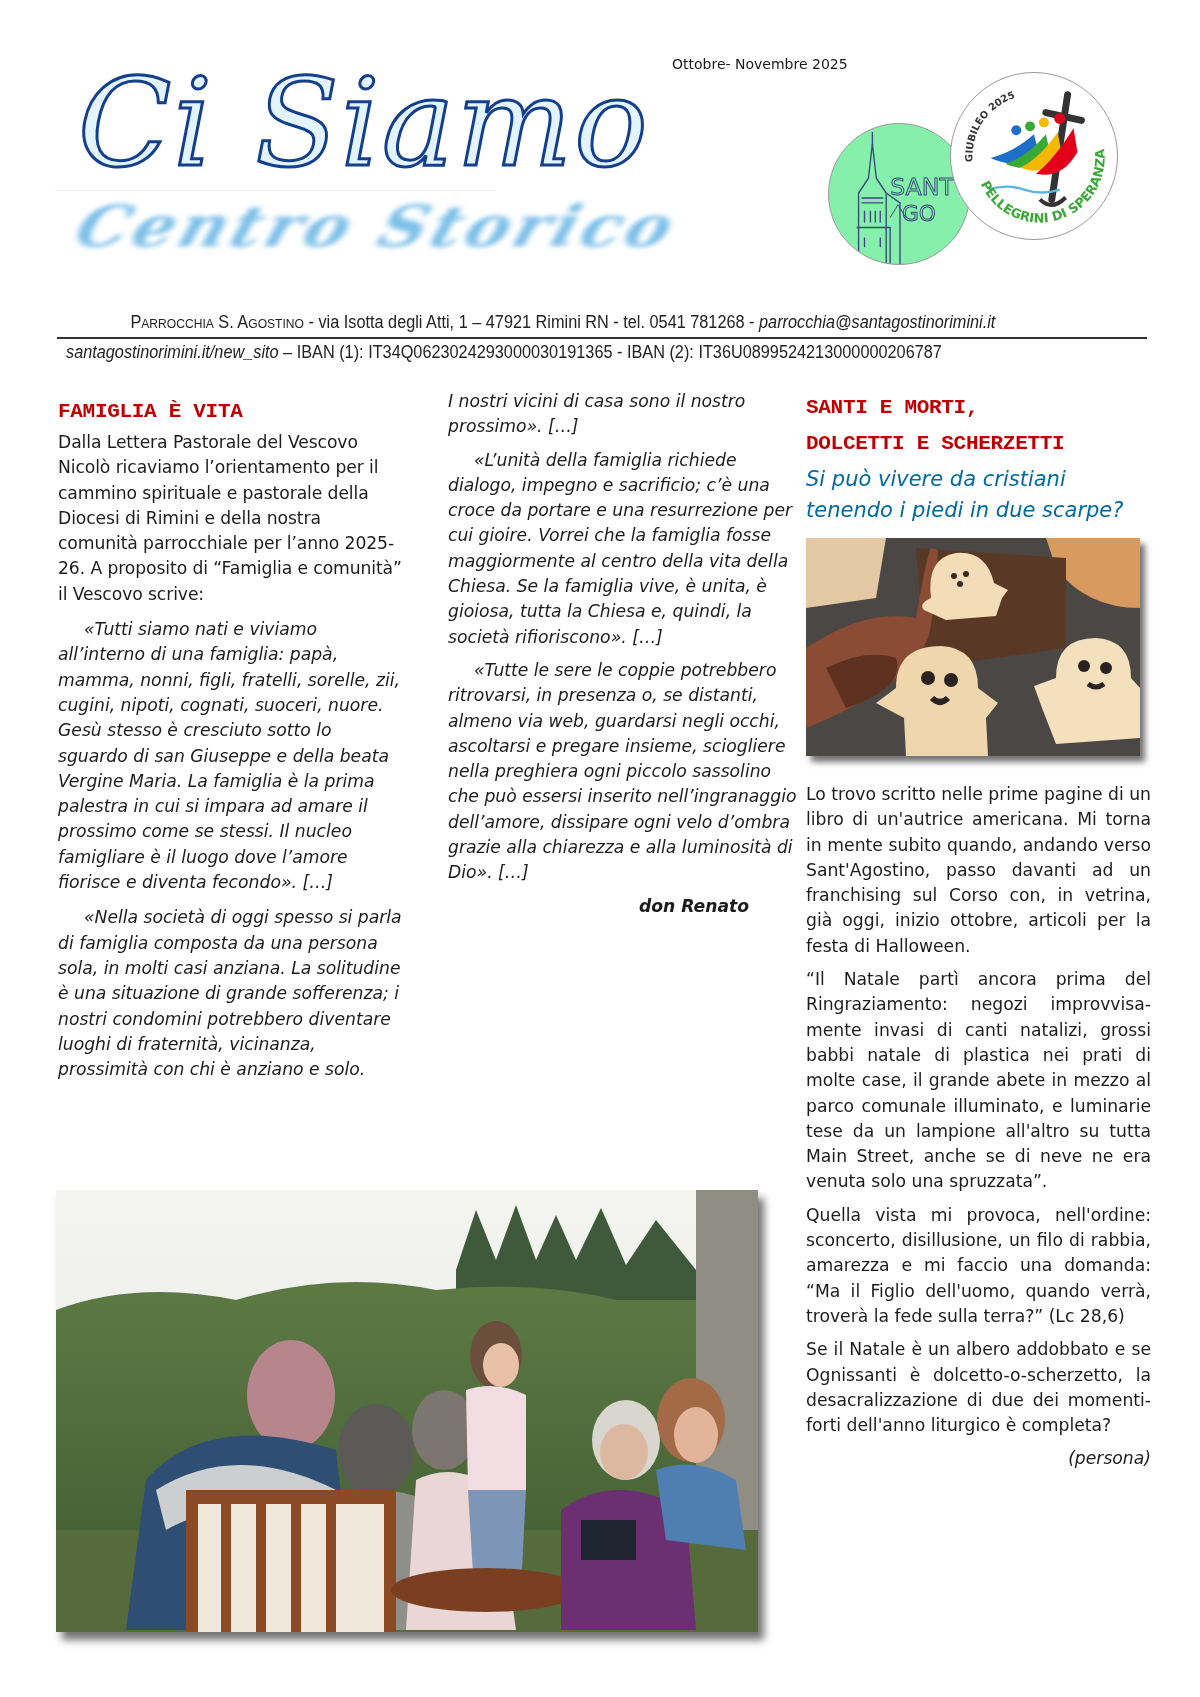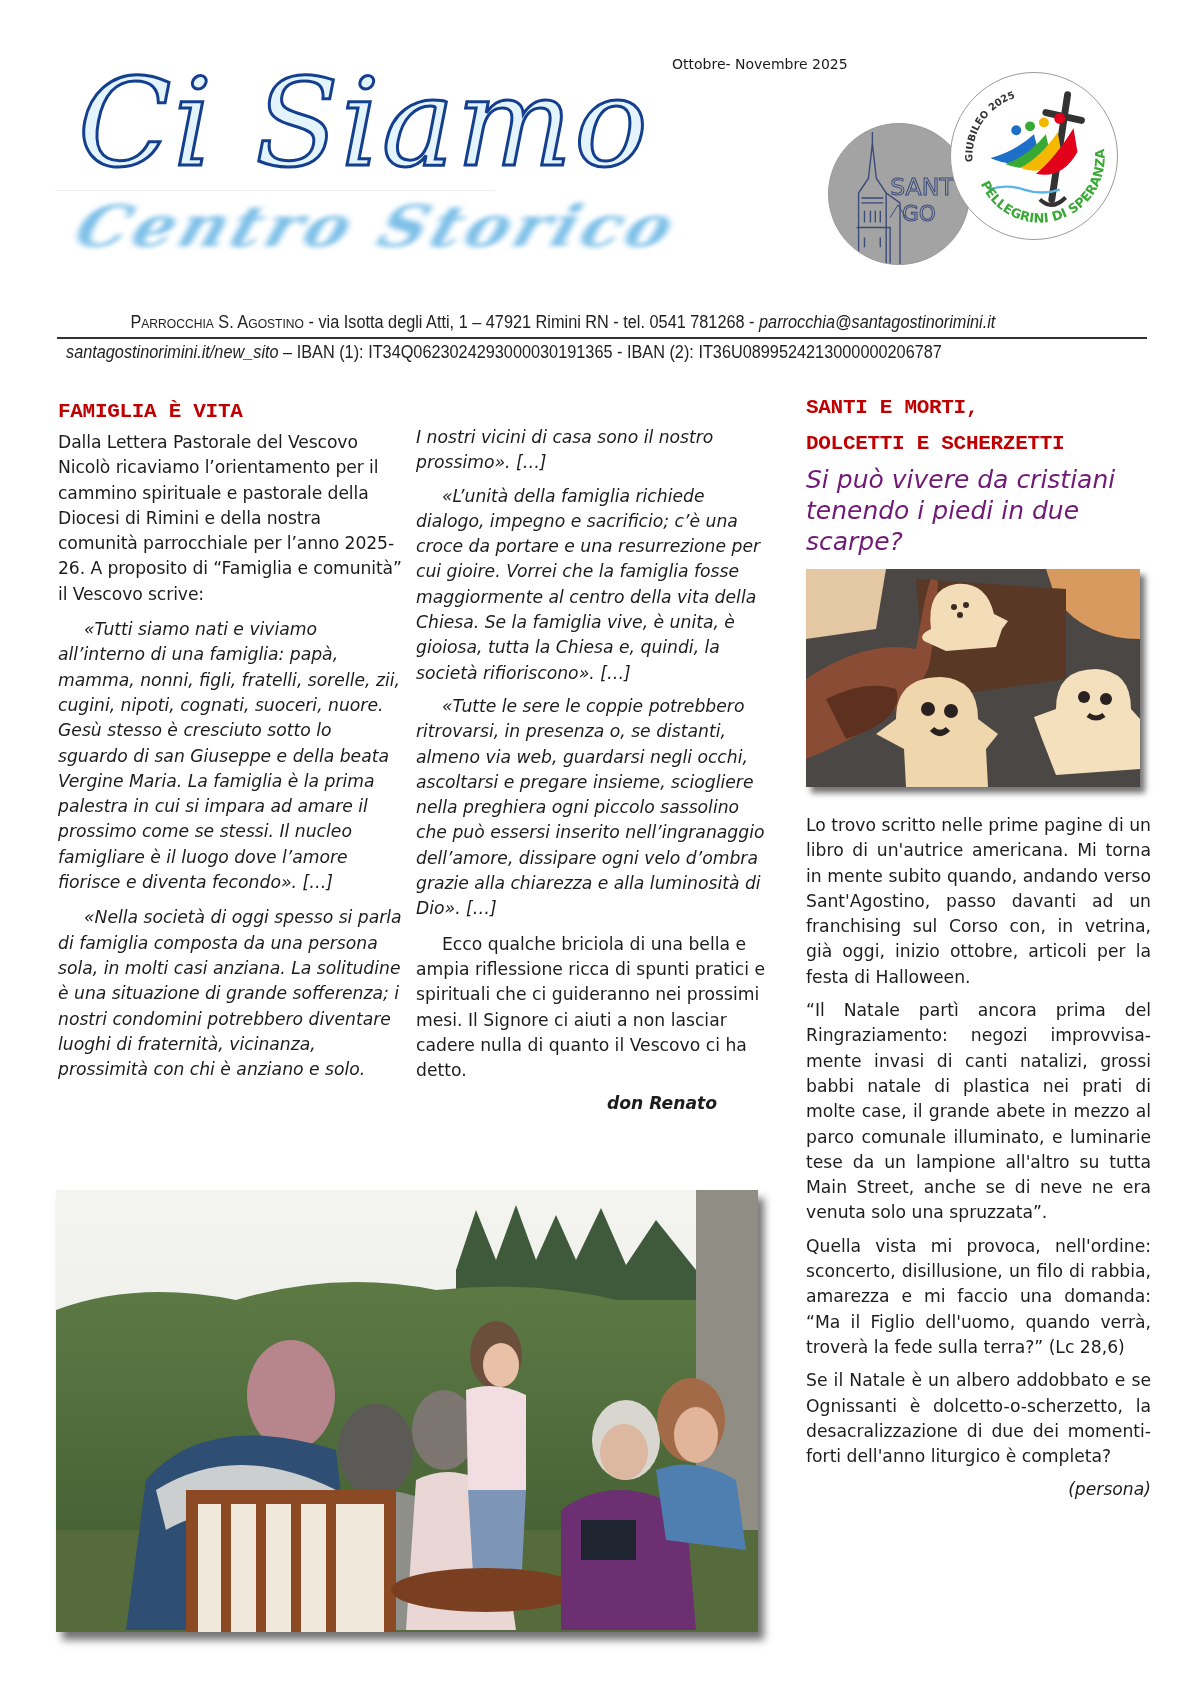--- a/index.html
+++ b/index.html
@@ -14,40 +14,40 @@
     color: #e3f4fc; -webkit-text-stroke: 3px #143f8f; font-style: italic; font-weight: normal;
   }
   .title-rule { position: absolute; left: 55px; top: 190px; width: 440px; height: 1px; background: #f0f0f0; }
   .title-sub {
     position: absolute; left: 78px; top: 188px;
     font-family: "DejaVu Serif", serif; font-size: 66px; font-style: italic; font-weight: bold;
     color: #6fb9e6; filter: blur(3px); transform: skewX(-18deg) scaleY(0.85); letter-spacing: 4px; opacity: 0.9;
   }
 
   
-  .logo-santago { position: absolute; left: 828px; top: 123px; width: 142px; height: 142px; border-radius: 50%; border: 1.5px solid #9a9a9a; background: #a3a3a3; overflow: hidden; }
+  .logo-santago { position: absolute; left: 828px; top: 123px; width: 142px; height: 142px; border-radius: 50%; border: 1.5px solid #9a9a9a; background: #86efac; overflow: hidden; }
   .logo-jubilee { position: absolute; left: 950px; top: 72px; width: 168px; height: 168px; border-radius: 50%; border: 1.5px solid #9a9a9a; background: #fff; overflow: hidden; }
   .logo-santago svg, .logo-jubilee svg { width: 100%; height: 100%; display: block; }
 
   
   .addr1 { position: absolute; left: 70px; top: 312px; width: 1060px; font-family: "Liberation Sans", sans-serif; font-size: 17.5px; color: #222; text-align: center; transform: scaleX(0.93); transform-origin: left center; white-space: nowrap; }
   .addr1 .sc-big { font-size: 17.5px; }
   .addr1 .sc { font-size: 13px; text-transform: uppercase; }
   .addr-rule { position: absolute; left: 57px; top: 337px; width: 1090px; height: 1.5px; background: #333; }
   .addr2 { position: absolute; left: 66px; top: 342px; font-family: "Liberation Sans", sans-serif; font-size: 17.5px; color: #222; white-space: nowrap; transform: scaleX(0.93); transform-origin: left center; }
   .it { font-style: italic; }
 
   
   .col { position: absolute; font-family: "DejaVu Sans", sans-serif; font-size: 17.2px; line-height: 25.3px; color: #1c1c1c; }
   .col-1 { left: 58px; top: 394px; width: 345px; }
-  .col-2 { left: 416px; top: 389px; width: 352px; margin-top: 36px; }
+  .col-2 { left: 448px; top: 389px; width: 352px; }
   .col-3 { left: 806px; top: 390px; width: 345px; }
 
   .headline { font-family: Liberation Mono, monospace; font-weight: bold; color: #c00000; font-size: 21px; line-height: 36px; letter-spacing: -0.3px; }
-  .subhead { font-style: italic; font-size: 25px; line-height: 31px; margin-top: 2px; color: #701a75; }
+  .subhead { font-style: italic; font-size: 21px; line-height: 31px; margin-top: 2px; color: #0369a1; }
   p { margin-bottom: 8px; }
   .q { font-style: italic; }
   .indent { text-indent: 26px; }
   .just { text-align: justify; }
   .gap { margin-top: 10px; }
   .sig { font-style: italic; text-align: center; padding-left: 140px; font-weight: bold; }
   .cont { font-style: italic; text-align: right; margin-top: 4px; }
   .intro { letter-spacing: -0.1px; }
 
   
@@ -121,21 +121,20 @@
   <h1 class="headline">FAMIGLIA È VITA</h1>
   <p class="intro">Dalla Lettera Pastorale del Vescovo Nicolò ricaviamo l’orientamento per il cammino spirituale e pastorale della Diocesi di Rimini e della nostra comunità parrocchiale per l’anno 2025-26. A proposito di “Famiglia e comunità” il Vescovo scrive:</p>
   <p class="q indent gap">«Tutti siamo nati e viviamo all’interno di una famiglia: papà, mamma, nonni, figli, fratelli, sorelle, zii, cugini, nipoti, cognati, suoceri, nuore. Gesù stesso è cresciuto sotto lo sguardo di san Giuseppe e della beata Vergine Maria. La famiglia è la prima palestra in cui si impara ad amare il prossimo come se stessi. Il nucleo famigliare è il luogo dove l’amore fiorisce e diventa fecondo». […]</p>
   <p class="q indent gap">«Nella società di oggi spesso si parla di famiglia composta da una persona sola, in molti casi anziana. La solitudine è una situazione di grande sofferenza; i nostri condomini potrebbero diventare luoghi di fraternità, vicinanza, prossimità con chi è anziano e solo.</p>
 </article>
 
 <article class="col col-2">
   <p class="q">I nostri vicini di casa sono il nostro prossimo».  […]</p>
   <p class="q indent">«L’unità della famiglia richiede dialogo, impegno e sacrificio; c’è una croce da portare e una resurrezione per cui gioire. Vorrei che la famiglia fosse maggiormente al centro della vita della Chiesa. Se la famiglia vive, è unita, è gioiosa, tutta la Chiesa e, quindi, la società rifioriscono». […]</p>
   <p class="q indent">«Tutte le sere le coppie potrebbero ritrovarsi, in presenza o, se distanti, almeno via web, guardarsi negli occhi, ascoltarsi e pregare insieme, sciogliere nella preghiera ogni piccolo sassolino che può essersi inserito nell’ingranaggio dell’amore, dissipare ogni velo d’ombra grazie alla chiarezza e alla luminosità di Dio». […]</p>
-  <p class="indent gap">Ecco qualche briciola di una bella e ampia riflessione ricca di spunti pratici e spirituali che ci guideranno nei prossimi mesi. Il Signore ci aiuti a non lasciar cadere nulla di quanto il Vescovo ci ha detto.</p>
   <p class="sig">don Renato</p>
 </article>
 
 <figure class="photo-family" aria-label="Famiglia riunita in giardino: una nonna legge un libro circondata da parenti">
   <svg viewBox="0 0 702 442" preserveAspectRatio="none">
     <defs>
       <linearGradient id="sky" x1="0" y1="0" x2="0" y2="1">
           <stop offset="0" stop-color="#f3f3ef"></stop>
           <stop offset="1" stop-color="#e8ebe4"></stop>
         </linearGradient>

